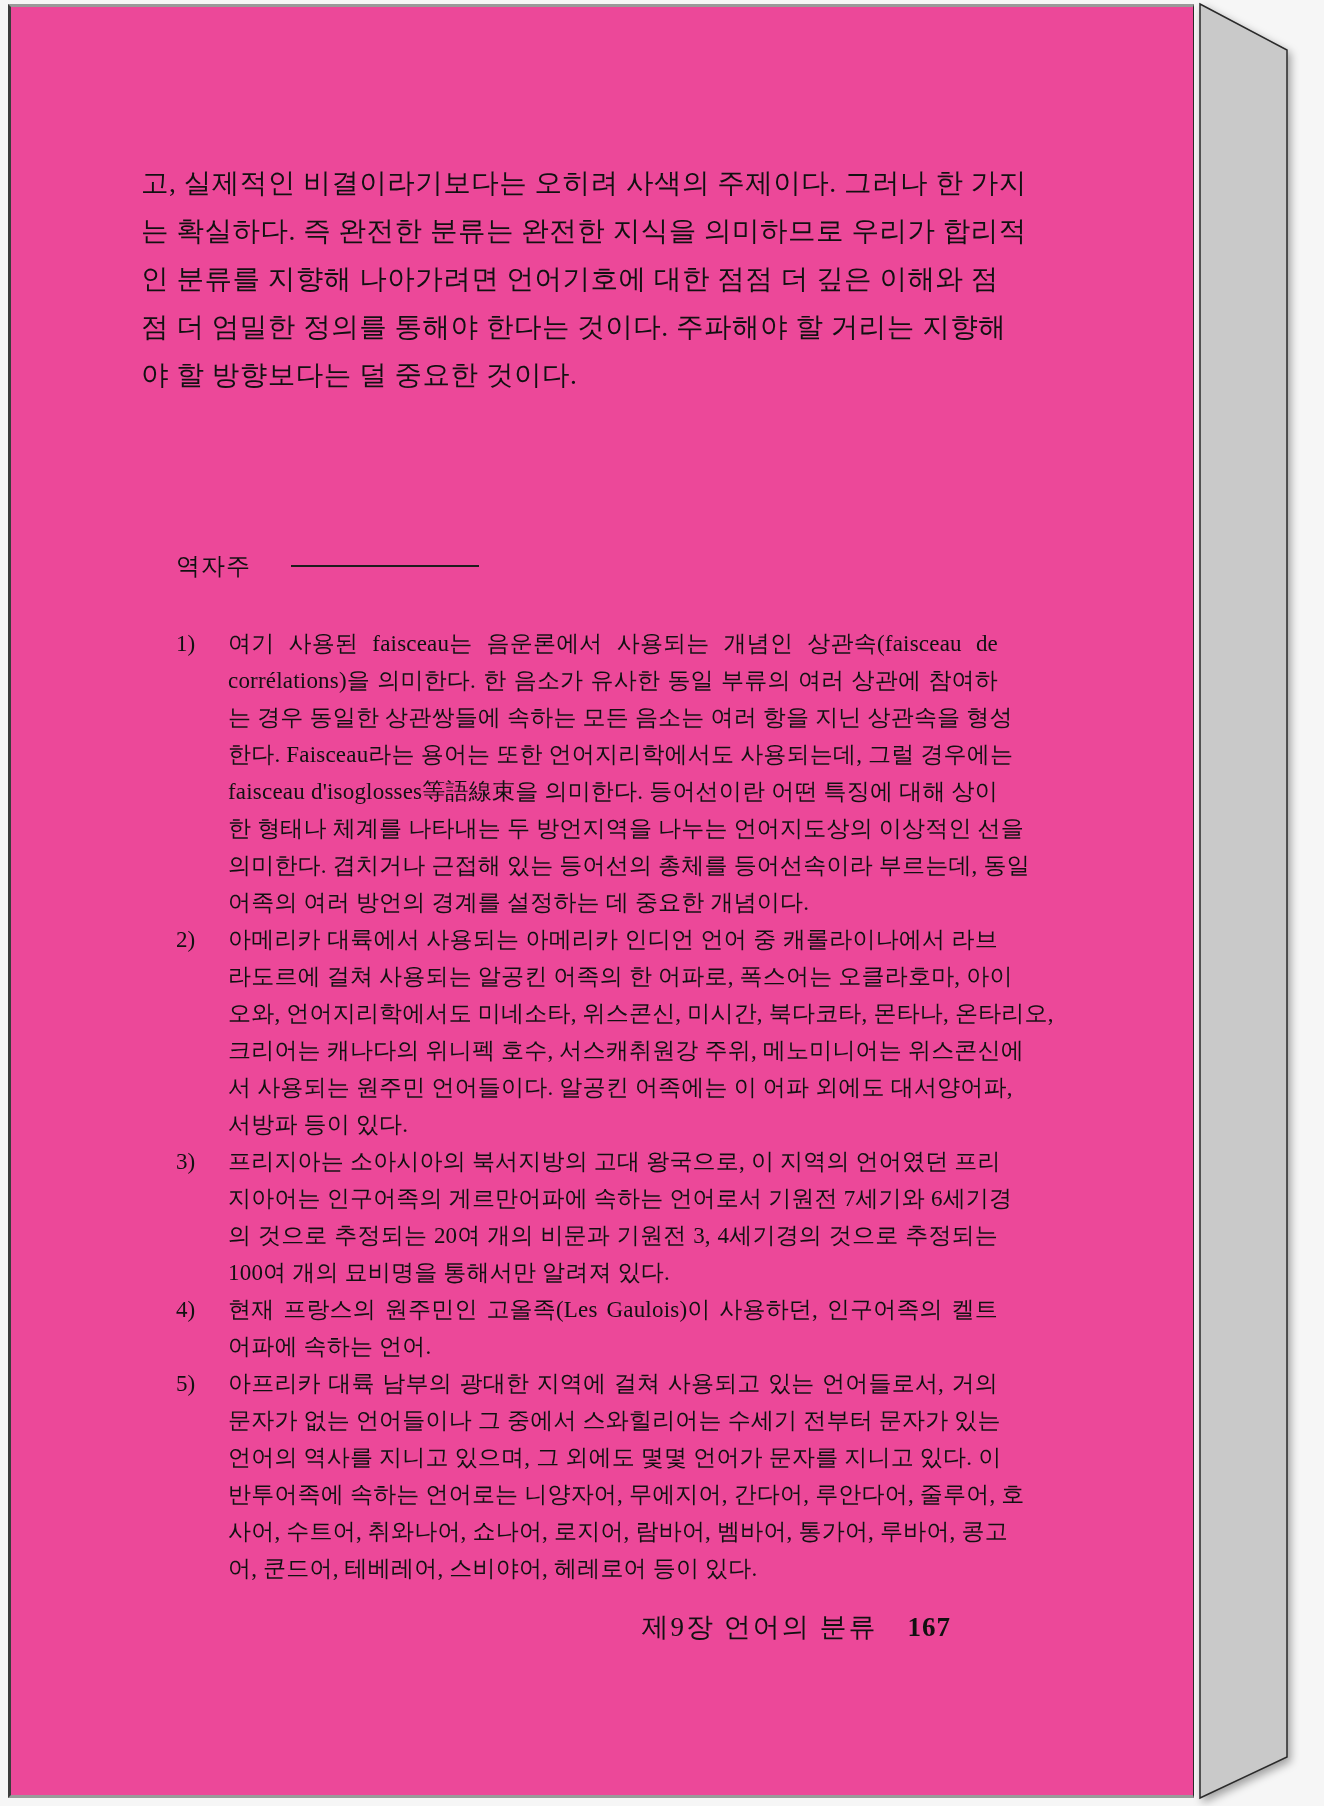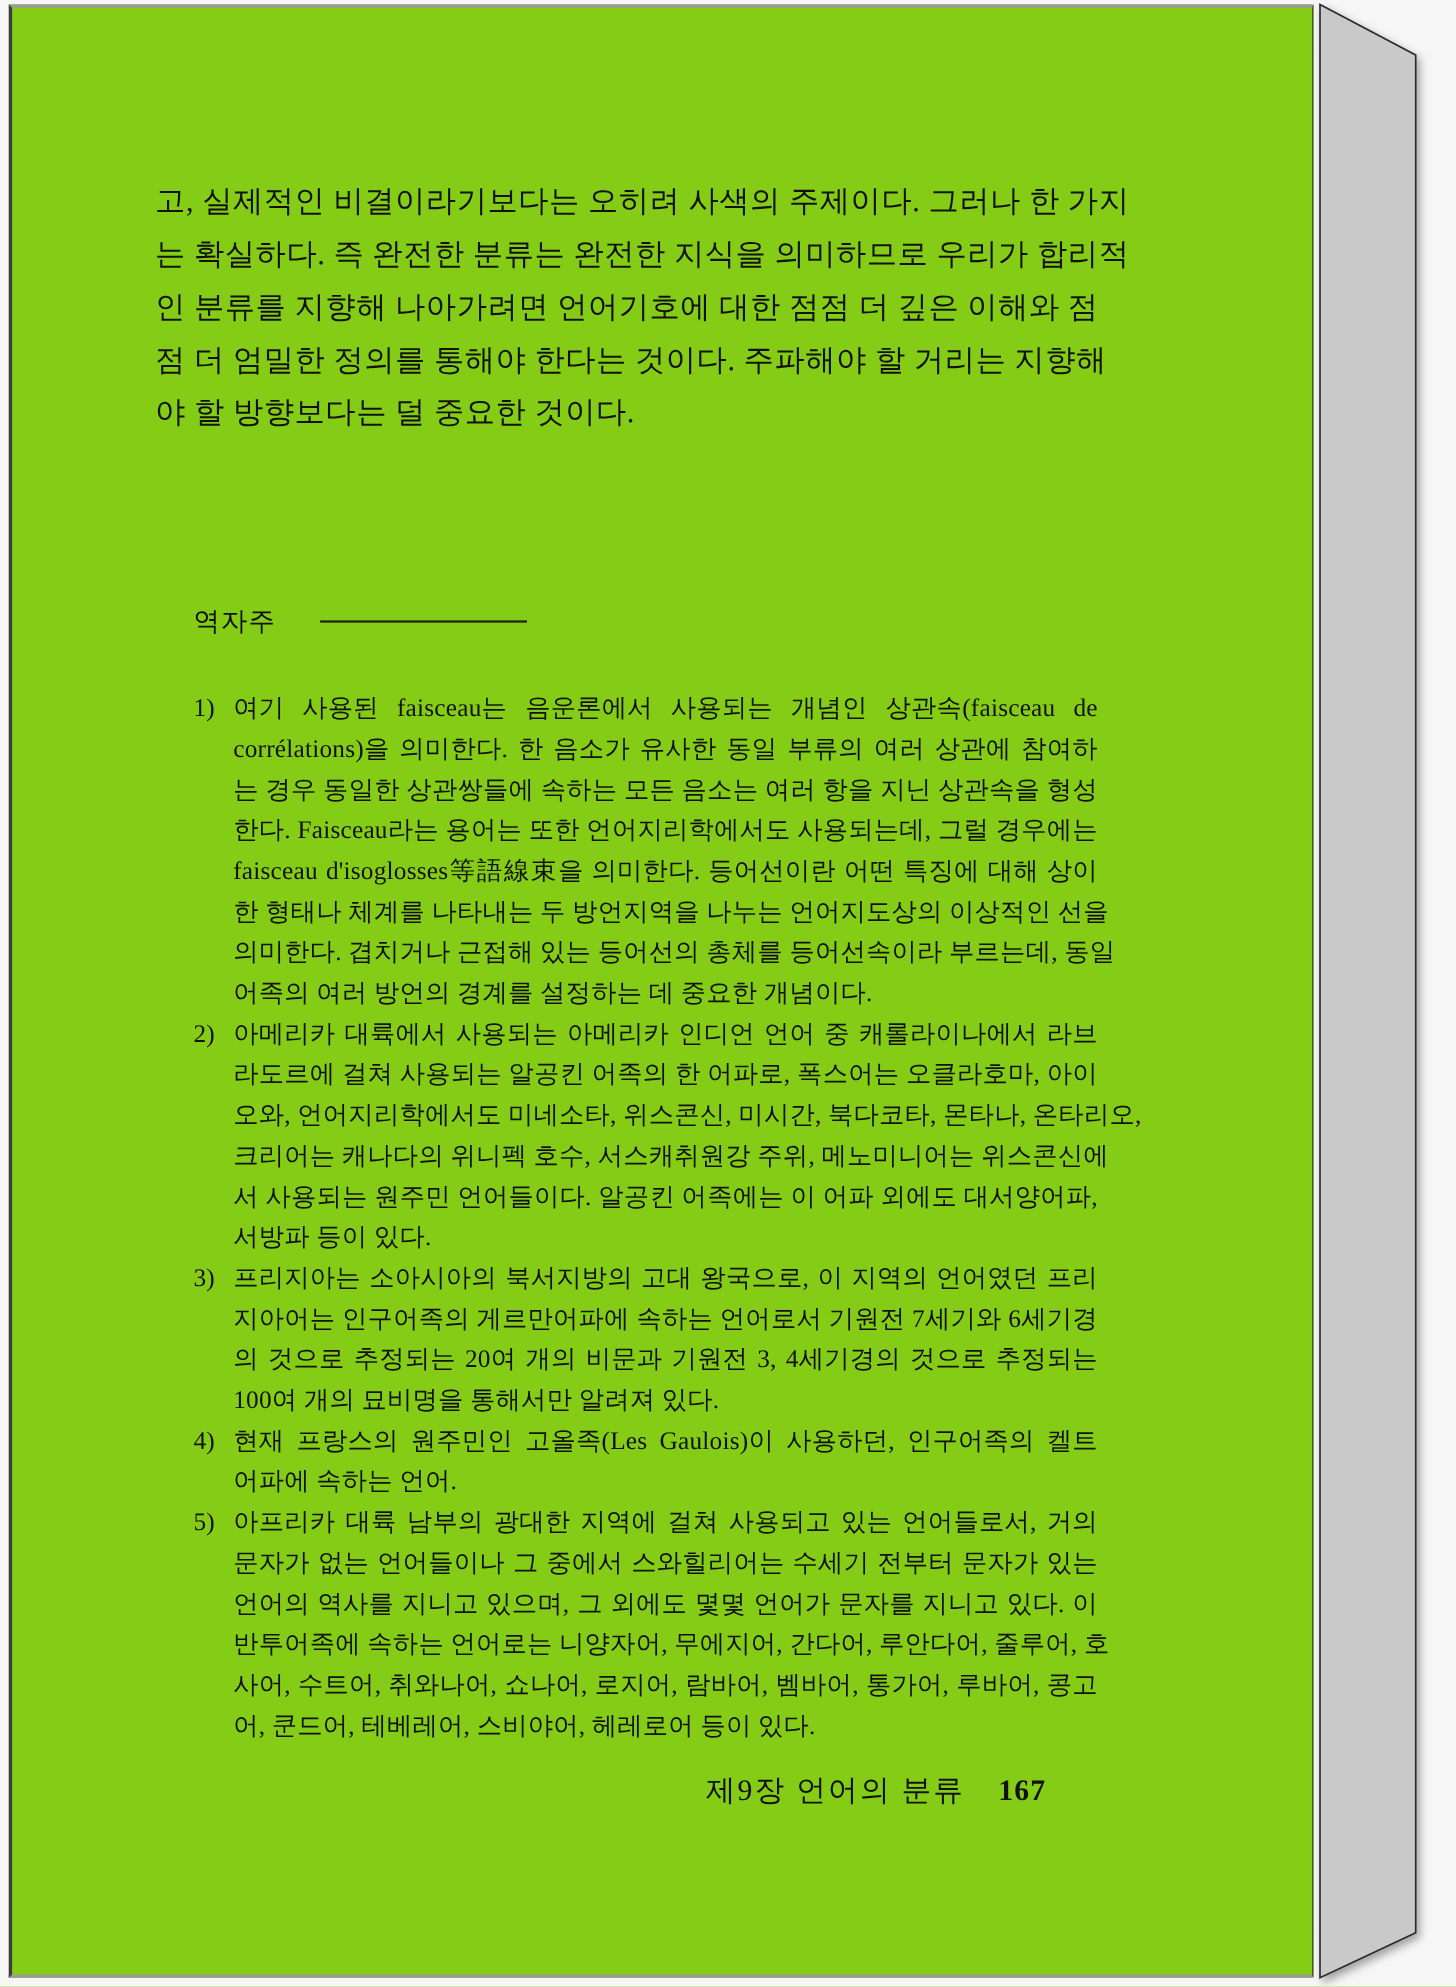--- a/index.html
+++ b/index.html
@@ -91,20 +91,21 @@
     line-height: 37px;
   }
   .fn-body { flex: 1 1 auto; min-width: 0; }
   .fline {
     font-size: 23px;
     line-height: 37px;
     white-space: nowrap;
     text-align: justify;
     text-align-last: justify;
     letter-spacing: 0.2px;
+    margin-left: 16px;
   }
   .fline.last {
     text-align-last: left;
     white-space: normal;
   }
   .page-footer {
     position: absolute;
     top: 1602px;
     left: 130px;
     width: 810px;
@@ -117,21 +118,21 @@
 </style>
 </head>
 <body>
 
 <div class="stage" style="background: rgb(246, 246, 246);">
 
   <svg class="fore-edge-svg" viewBox="0 0 131 1806" xmlns="http://www.w3.org/2000/svg">
     <polygon points="7,4 94,50 94,1757 7,1798" fill="#c9c9c9" stroke="#2a2a2a" stroke-width="1.5"></polygon>
   </svg>
 
-  <div class="page" style="background: #84cc16;">
+  <div class="page" style="background: #ec4899;">
 
     <div class="main-paragraph">
         <div class="pline">고, 실제적인 비결이라기보다는 오히려 사색의 주제이다. 그러나 한 가지</div>
         <div class="pline">는 확실하다. 즉 완전한 분류는 완전한 지식을 의미하므로 우리가 합리적</div>
         <div class="pline">인 분류를 지향해 나아가려면 언어기호에 대한 점점 더 깊은 이해와 점</div>
         <div class="pline">점 더 엄밀한 정의를 통해야 한다는 것이다. 주파해야 할 거리는 지향해</div>
         <div class="pline last">야 할 방향보다는 덜 중요한 것이다.</div>
       </div>
 
     <div class="notes-heading">

